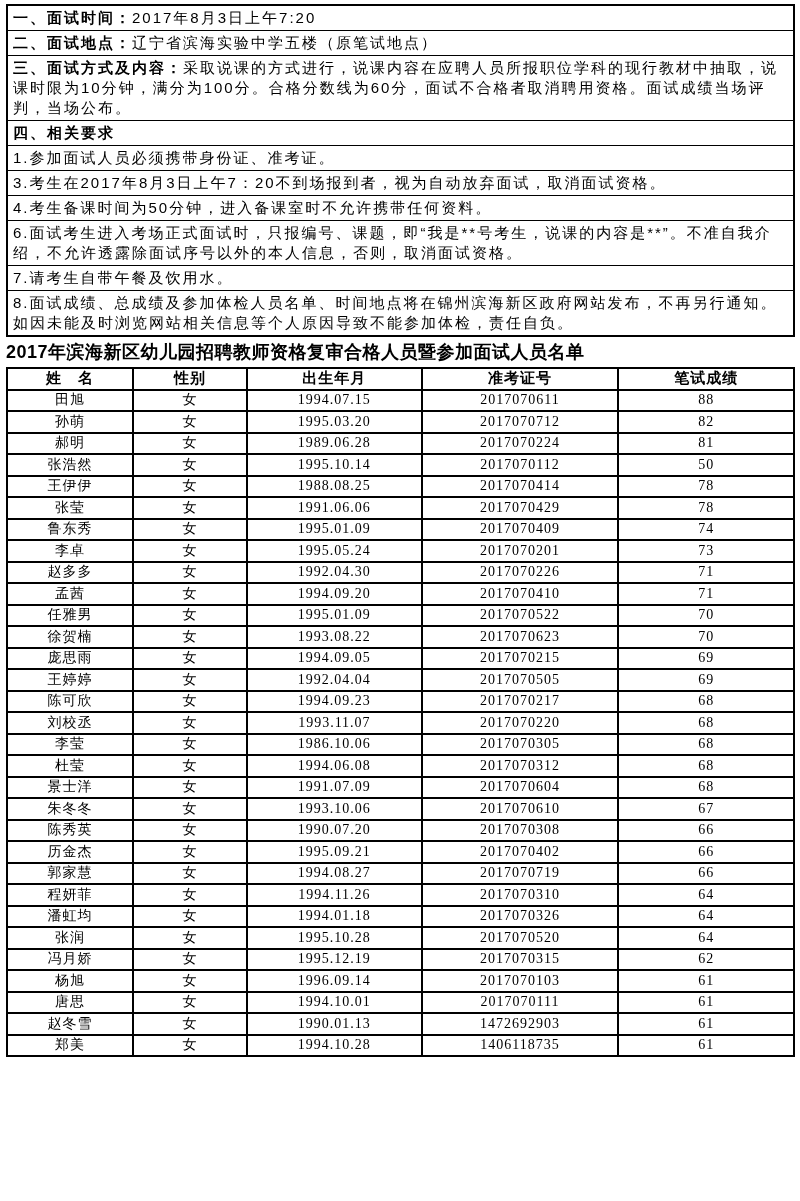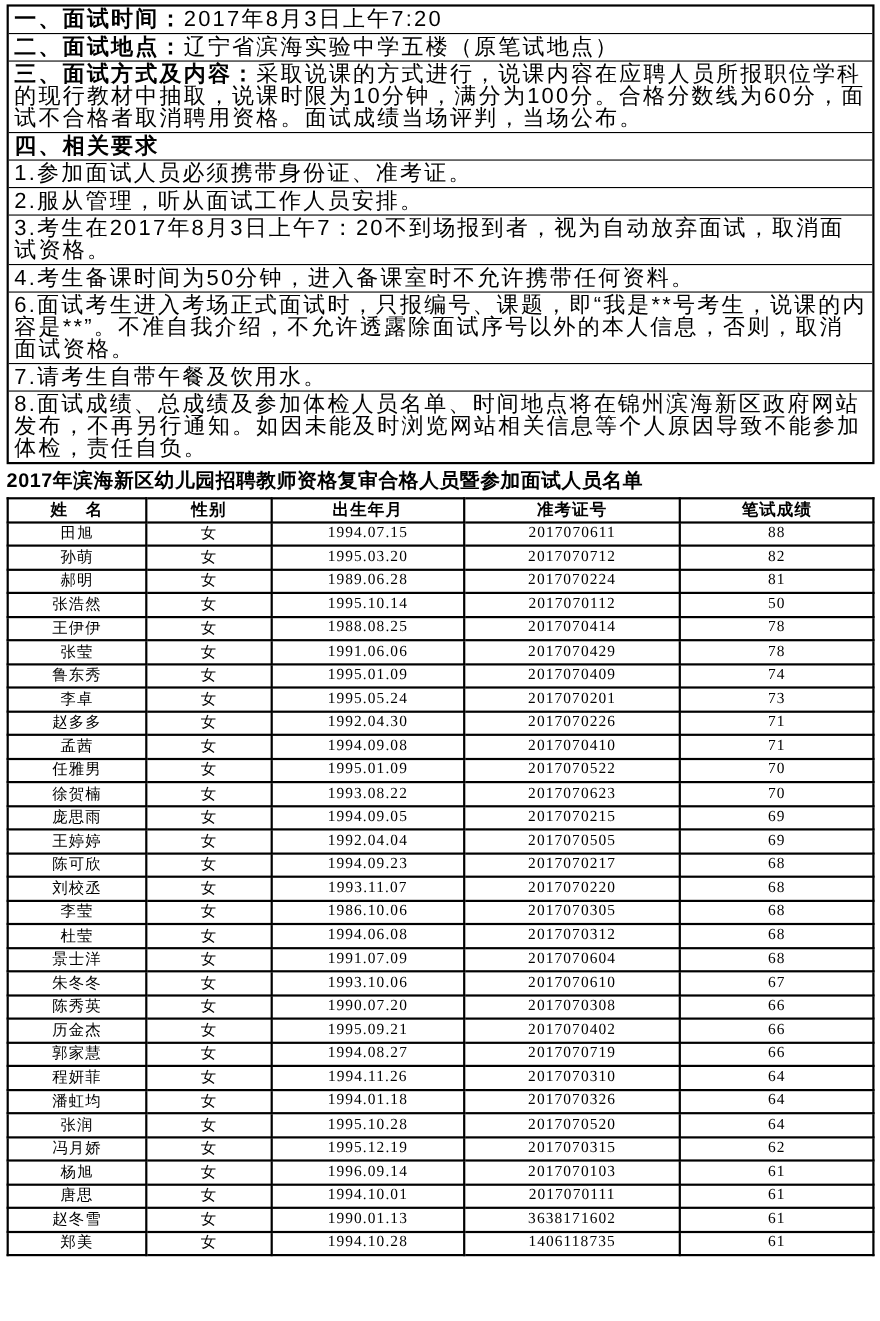--- a/index.html
+++ b/index.html
@@ -18,21 +18,21 @@
     height: 1201px;
     padding: 4px 5px 0 6px;
   }
   
   .notice-box {
     border: 2px solid #000000;
     box-sizing: border-box;
   }
   .notice-row {
     padding: 2px 5px;
-    font-size: 20px;
+    font-size: 15px;
     line-height: 20px;
     letter-spacing: 2px;
     border-top: 1px solid #000000;
     word-break: break-all;
   }
   .notice-row:first-child { border-top: none; }
   .notice-row b { font-weight: bold; }
   
   .roster-title {
     text-align: left;
@@ -78,21 +78,20 @@
 <body>
 
 <div class="page">
 
   <div class="notice-box" id="notice-box">
       <div class="notice-row"><b>一、面试时间：</b><span>2017年8月3日上午7:20</span></div>
       <div class="notice-row"><b>二、面试地点：</b><span>辽宁省滨海实验中学五楼（原笔试地点）</span></div>
       <div class="notice-row"><b>三、面试方式及内容：</b><span>采取说课的方式进行，说课内容在应聘人员所报职位学科的现行教材中抽取，说课时限为10分钟，满分为100分。合格分数线为60分，面试不合格者取消聘用资格。面试成绩当场评判，当场公布。</span></div>
       <div class="notice-row"><b>四、相关要求</b></div>
       <div class="notice-row"><span>1.参加面试人员必须携带身份证、准考证。</span></div>
-      <div class="notice-row"><span>2.服从管理，听从面试工作人员安排。</span></div>
       <div class="notice-row"><span>3.考生在2017年8月3日上午7：20不到场报到者，视为自动放弃面试，取消面试资格。</span></div>
       <div class="notice-row"><span>4.考生备课时间为50分钟，进入备课室时不允许携带任何资料。</span></div>
       <div class="notice-row"><span>6.面试考生进入考场正式面试时，只报编号、课题，即“我是**号考生，说课的内容是**”。不准自我介绍，不允许透露除面试序号以外的本人信息，否则，取消面试资格。</span></div>
       <div class="notice-row"><span>7.请考生自带午餐及饮用水。</span></div>
       <div class="notice-row"><span>8.面试成绩、总成绩及参加体检人员名单、时间地点将在锦州滨海新区政府网站发布，不再另行通知。如因未能及时浏览网站相关信息等个人原因导致不能参加体检，责任自负。</span></div>
     </div>
 
   <div class="roster-title">2017年滨海新区幼儿园招聘教师资格复审合格人员暨参加面试人员名单</div>
 
   <table class="roster">
@@ -172,21 +171,21 @@
         <tr>
           <td>赵多多</td>
           <td>女</td>
           <td>1992.04.30</td>
           <td>2017070226</td>
           <td>71</td>
         </tr>
         <tr>
           <td>孟茜</td>
           <td>女</td>
-          <td>1994.09.08</td>
+          <td>1994.09.20</td>
           <td>2017070410</td>
           <td>71</td>
         </tr>
         <tr>
           <td>任雅男</td>
           <td>女</td>
           <td>1995.01.09</td>
           <td>2017070522</td>
           <td>70</td>
         </tr>
@@ -313,21 +312,21 @@
           <td>唐思</td>
           <td>女</td>
           <td>1994.10.01</td>
           <td>2017070111</td>
           <td>61</td>
         </tr>
         <tr>
           <td>赵冬雪</td>
           <td>女</td>
           <td>1990.01.13</td>
-          <td>3638171602</td>
+          <td>1472692903</td>
           <td>61</td>
         </tr>
         <tr>
           <td>郑美</td>
           <td>女</td>
           <td>1994.10.28</td>
           <td>1406118735</td>
           <td>61</td>
         </tr>
       </tbody>

